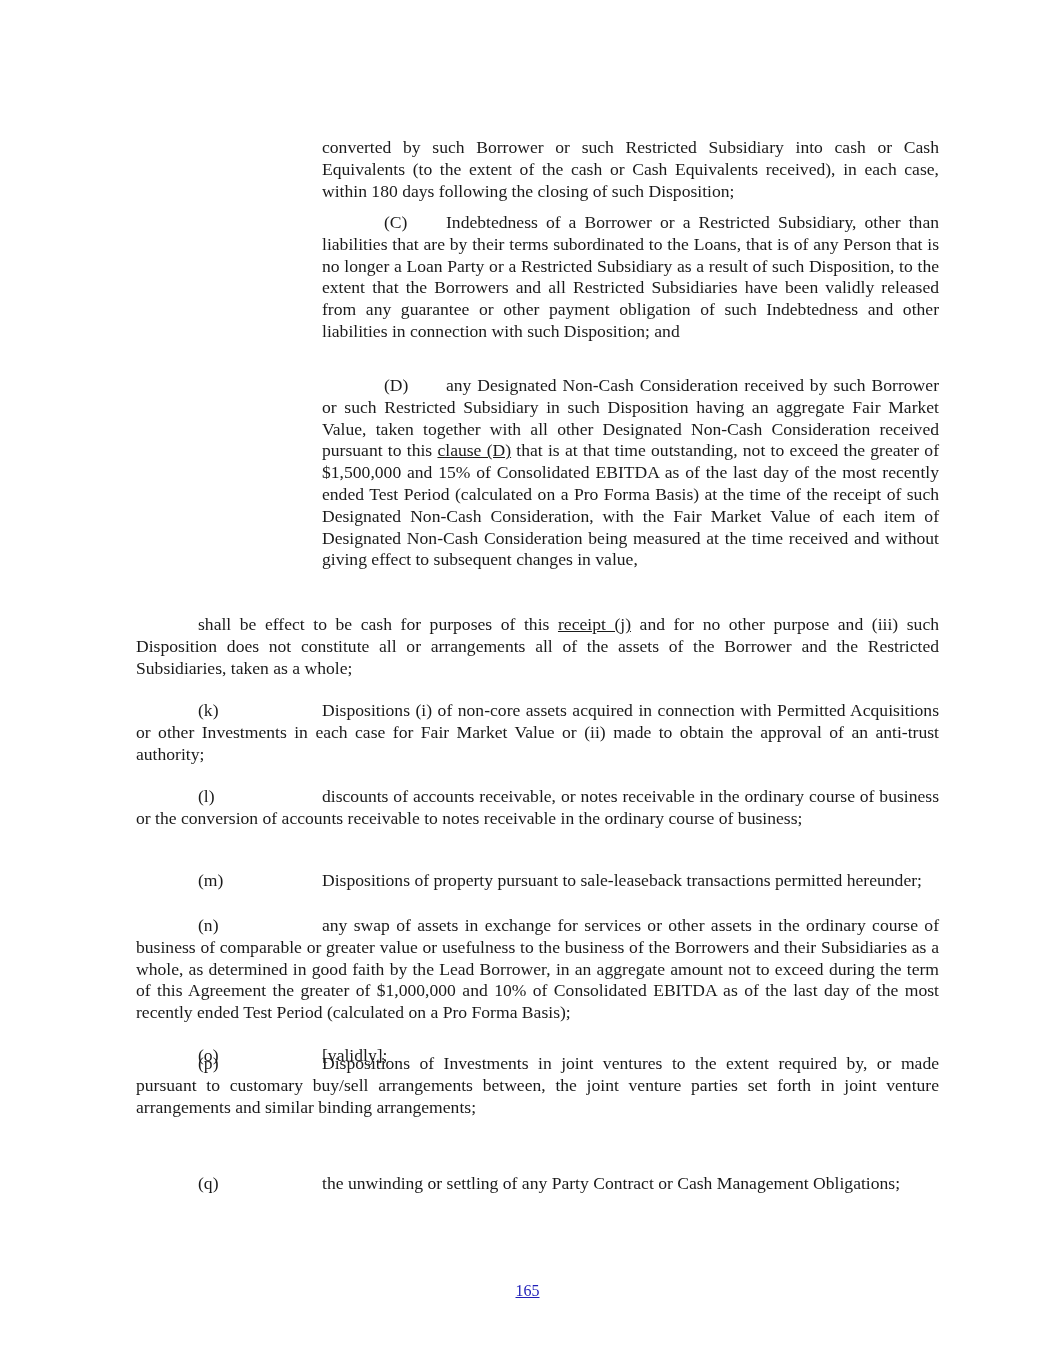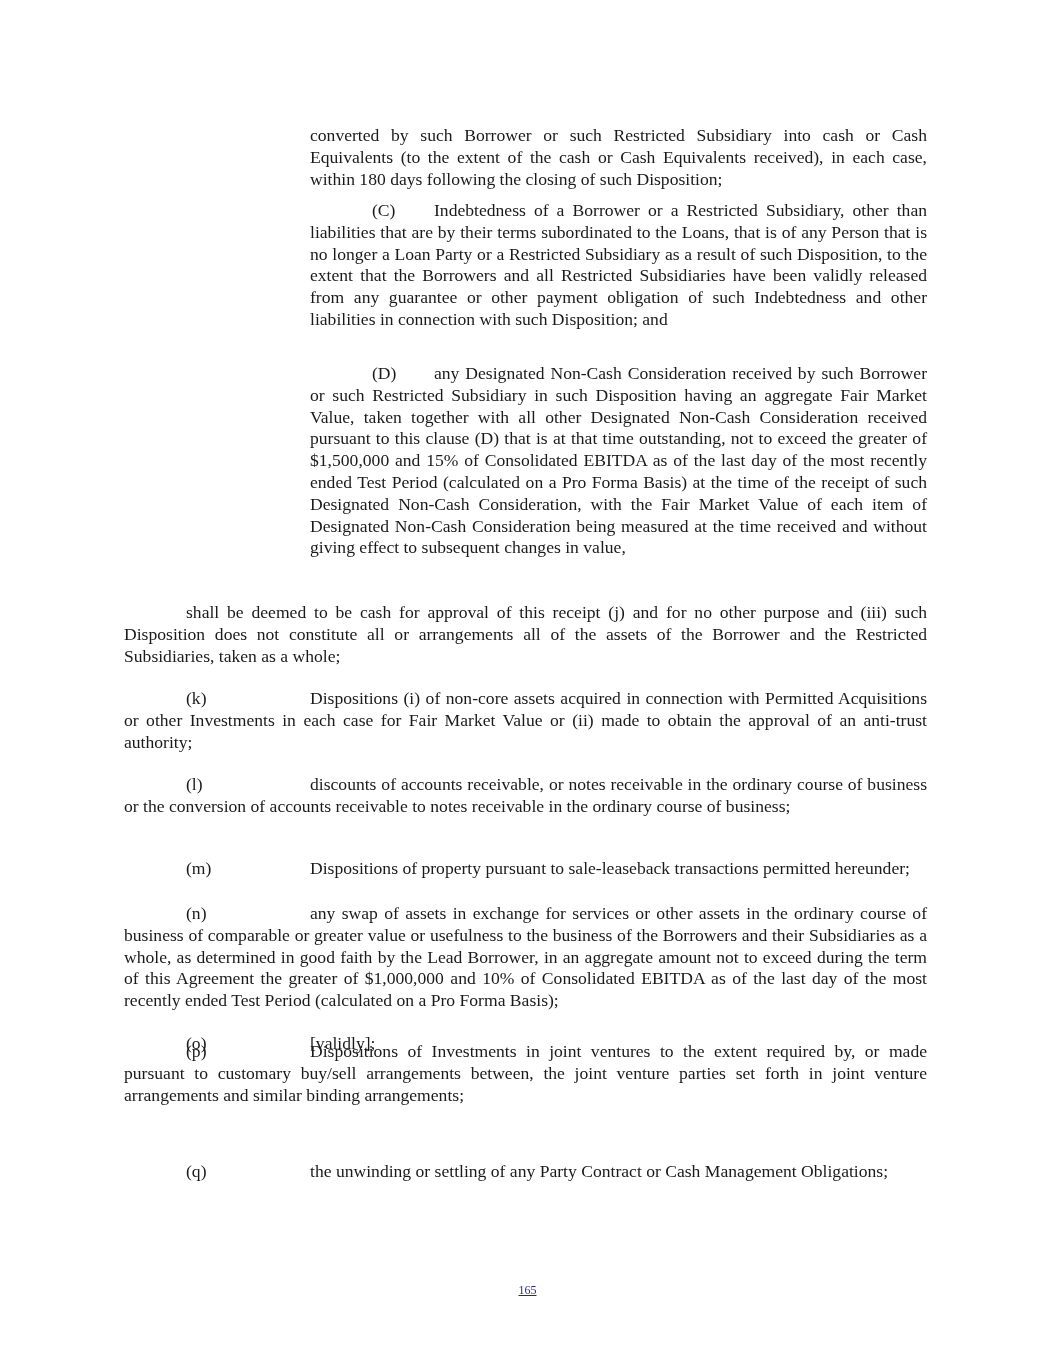--- a/index.html
+++ b/index.html
@@ -1,49 +1,49 @@
 <!DOCTYPE html>
 <html><head>
 <meta charset="utf-8">
 <style>
   html, body { margin: 0; padding: 0; background: #ffffff; }
   body {
     width: 1055px; height: 1365px; position: relative; overflow: hidden;
     font-family: "Liberation Serif", serif; color: #1a1a1a;
     font-size: 17.6px; line-height: 21.8px;
   }
-  .para { position: absolute; text-align: justify; margin: 0; }
+  .para { position: absolute; text-align: justify; margin: 12px; }
   .indented { left: 310px; width: 617px; }
   .full { left: 124px; width: 803px; }
   .first-indent { text-indent: 62px; }
   .label-inline { display: inline-block; width: 62px; text-indent: 0; }
   .label-wide { display: inline-block; width: 124px; text-indent: 0; }
-  .u { }
+  .u { text-decoration: underline; }
   .page-num {
     position: absolute; left: 0; width: 1055px; top: 1280px; text-align: center;
-    font-size: 12px; color: #1f1fb8; text-decoration: underline;
+    font-size: 16px; color: #1f1fb8; text-decoration: underline;
   }
 </style>
 </head>
 <body>
 
 <p class="para indented" style="top:125px;">
   <span>converted by such Borrower or such Restricted Subsidiary into cash or Cash Equivalents (to the extent of the cash or Cash Equivalents received), in each case, within 180 days following the closing of such Disposition;</span>
 </p>
 
 <p class="para indented first-indent" style="top:200px;">
   <span class="label-inline">(C)</span><span>Indebtedness of a Borrower or a Restricted Subsidiary, other than liabilities that are by their terms subordinated to the Loans, that is of any Person that is no longer a Loan Party or a Restricted Subsidiary as a result of such Disposition, to the extent that the Borrowers and all Restricted Subsidiaries have been validly released from any guarantee or other payment obligation of such Indebtedness and other liabilities in connection with such Disposition; and</span>
 </p>
 
 <p class="para indented first-indent" style="top:363px;">
   <span class="label-inline">(D)</span><span>any Designated Non-Cash Consideration received by such Borrower or such Restricted Subsidiary in such Disposition having an aggregate Fair Market Value, taken together with all other Designated Non-Cash Consideration received pursuant to this </span><span class="u">clause (D)</span><span> that is at that time outstanding, not to exceed the greater of $1,500,000 and 15% of Consolidated EBITDA as of the last day of the most recently ended Test Period (calculated on a Pro Forma Basis) at the time of the receipt of such Designated Non-Cash Consideration, with the Fair Market Value of each item of Designated Non-Cash Consideration being measured at the time received and without giving effect to subsequent changes in value,</span>
 </p>
 
 <p class="para full first-indent" style="top:602px;">
-  <span>shall be deemed to be cash for approval of this </span><span class="u">receipt (j)</span><span> and for no other purpose and (iii) such Disposition does not constitute all or arrangements all of the assets of the Borrower and the Restricted Subsidiaries, taken as a whole;</span>
+  <span>shall be effect to be cash for purposes of this </span><span class="u">receipt (j)</span><span> and for no other purpose and (iii) such Disposition does not constitute all or arrangements all of the assets of the Borrower and the Restricted Subsidiaries, taken as a whole;</span>
 </p>
 
 <p class="para full first-indent" style="top:688px;">
   <span class="label-wide">(k)</span><span>Dispositions (i) of non-core assets acquired in connection with Permitted Acquisitions or other Investments in each case for Fair Market Value or (ii) made to obtain the approval of an anti-trust authority;</span>
 </p>
 
 <p class="para full first-indent" style="top:774px;">
   <span class="label-wide">(l)</span><span>discounts of accounts receivable, or notes receivable in the ordinary course of business or the conversion of accounts receivable to notes receivable in the ordinary course of business;</span>
 </p>
 

